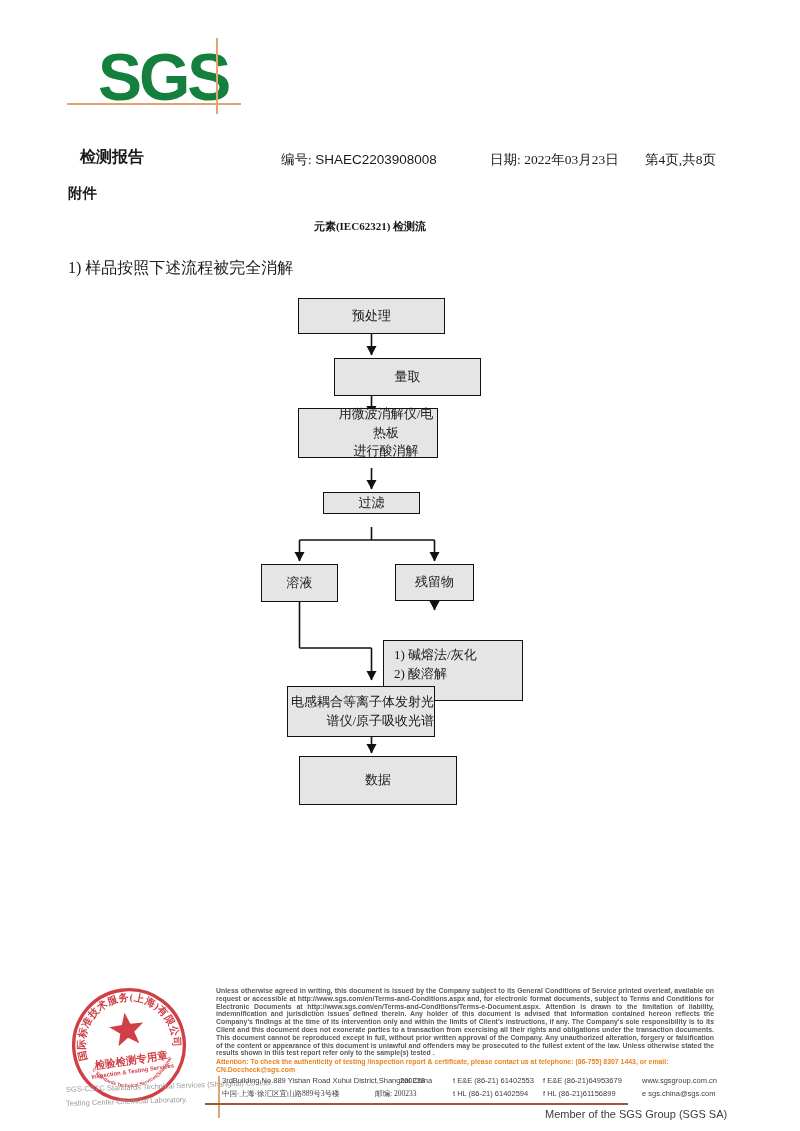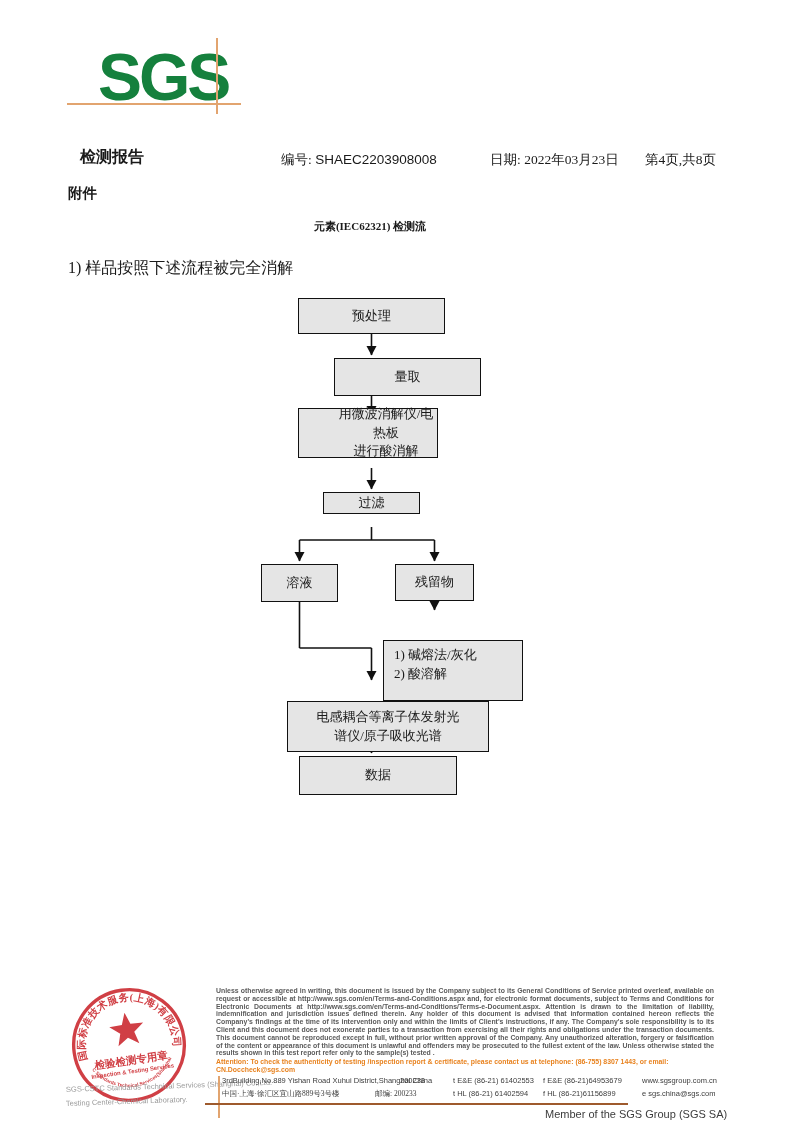--- a/index.html
+++ b/index.html
@@ -118,25 +118,25 @@
   <div class="fbox" style="left:261px; top:564px; width:77px; height:38px;">
     <span>溶液</span>
   </div>
   <div class="fbox" style="left:395px; top:564px; width:79px; height:37px;text-align:right;">
     <span>残留物</span>
   </div>
   <div class="fbox left-align" style="left:383px; top:612px; width:140px; height:61px;margin-top:28px;">
     <span>1) 碱熔法/灰化</span>
     <span>2) 酸溶解</span>
   </div>
-  <div class="fbox" style="left:287px; top:701px; width:202px; height:51px;">
+  <div class="fbox" style="left:287px; top:686px; width:148px; height:51px;align-items:flex-end;">
     <span>电感耦合等离子体发射光</span>
     <span>谱仪/原子吸收光谱</span>
   </div>
-  <div class="fbox" style="left:299px; top:756px; width:158px; height:39px;align-items:center;">
+  <div class="fbox" style="left:299px; top:756px; width:158px; height:49px;align-items:center;">
     <span>数据</span>
   </div>
 
   <svg class="stamp-svg" width="118" height="118" viewBox="0 0 112 112" style="transform:rotate(-8deg);">
     <defs>
       <path id="arcTop" d="M 21.6,80 A 42,42 0 1 1 90.4,80" fill="none"></path>
       <path id="arcBottom" d="M 17.9,74 A 44,44 0 0 0 94.1,74" fill="none"></path>
     </defs>
     <circle cx="56" cy="56" r="52.5" fill="none" stroke="#cc2b31" stroke-width="3.2"></circle>
     <polygon fill="#cc2b31" points="56,25 60.1,36.3 72.2,36.7 62.7,44.2 66,55.7 56,49 46,55.7 49.3,44.2 39.8,36.7 51.9,36.3"></polygon>

